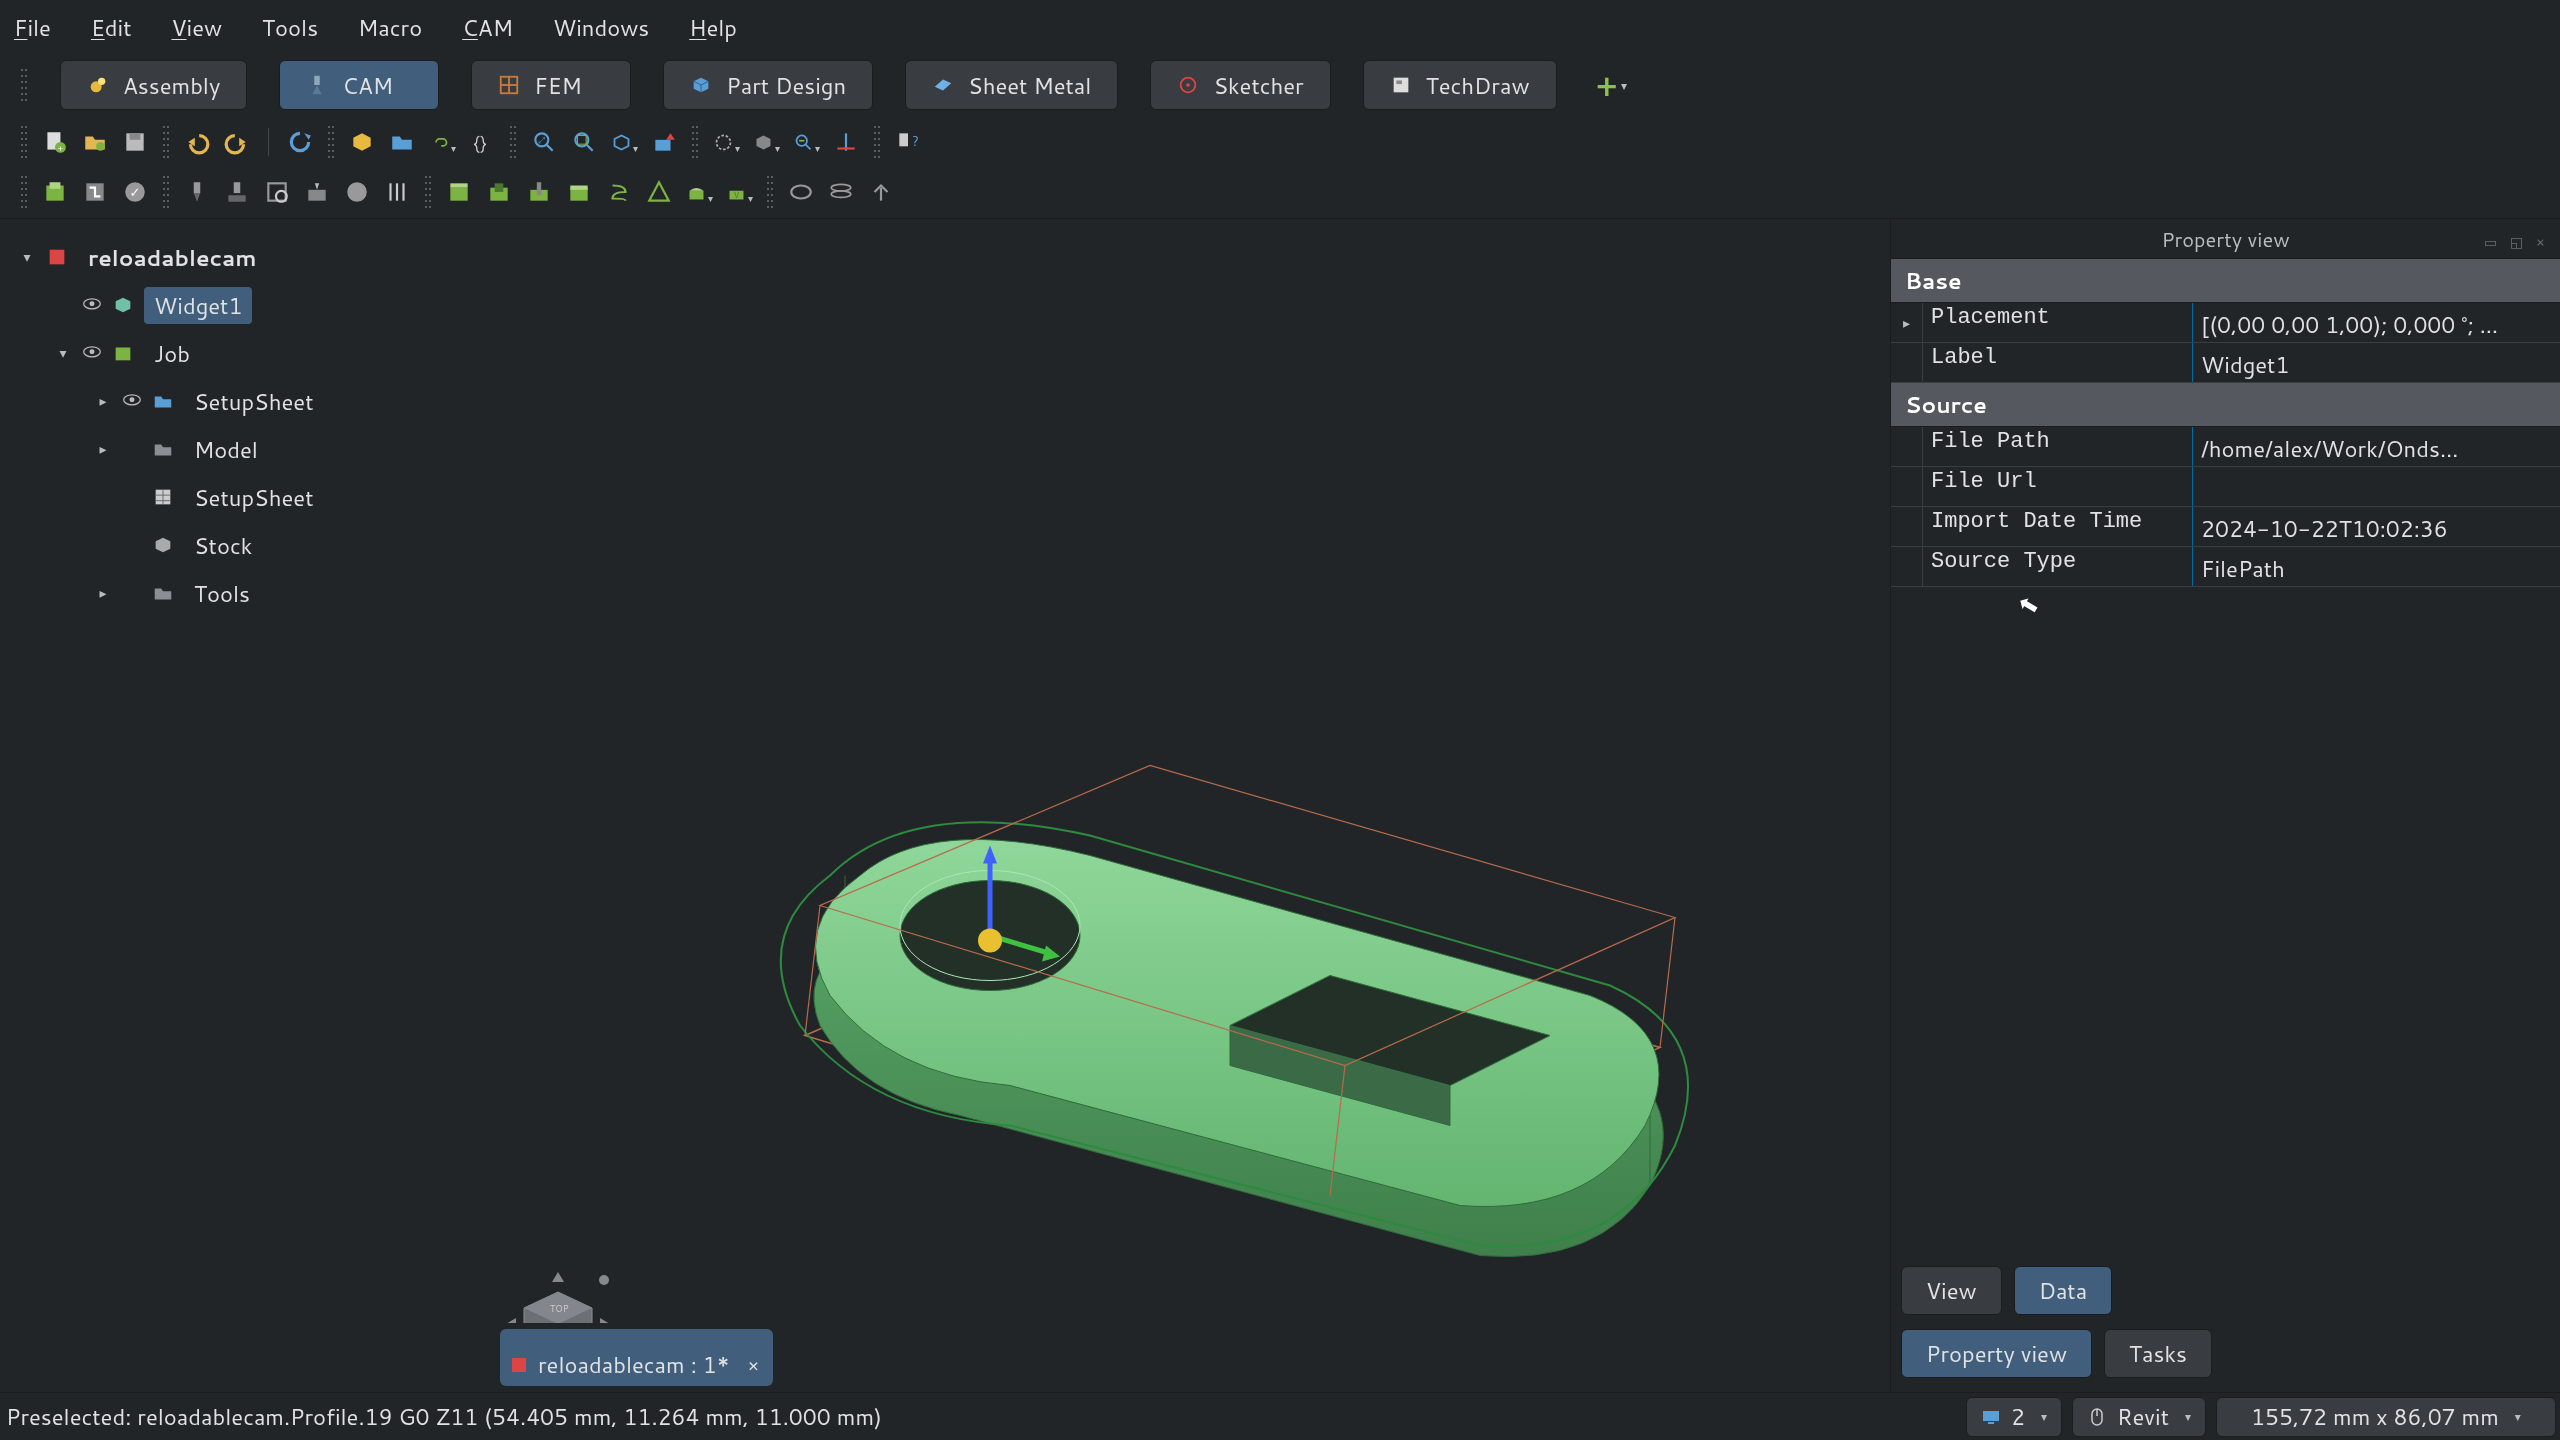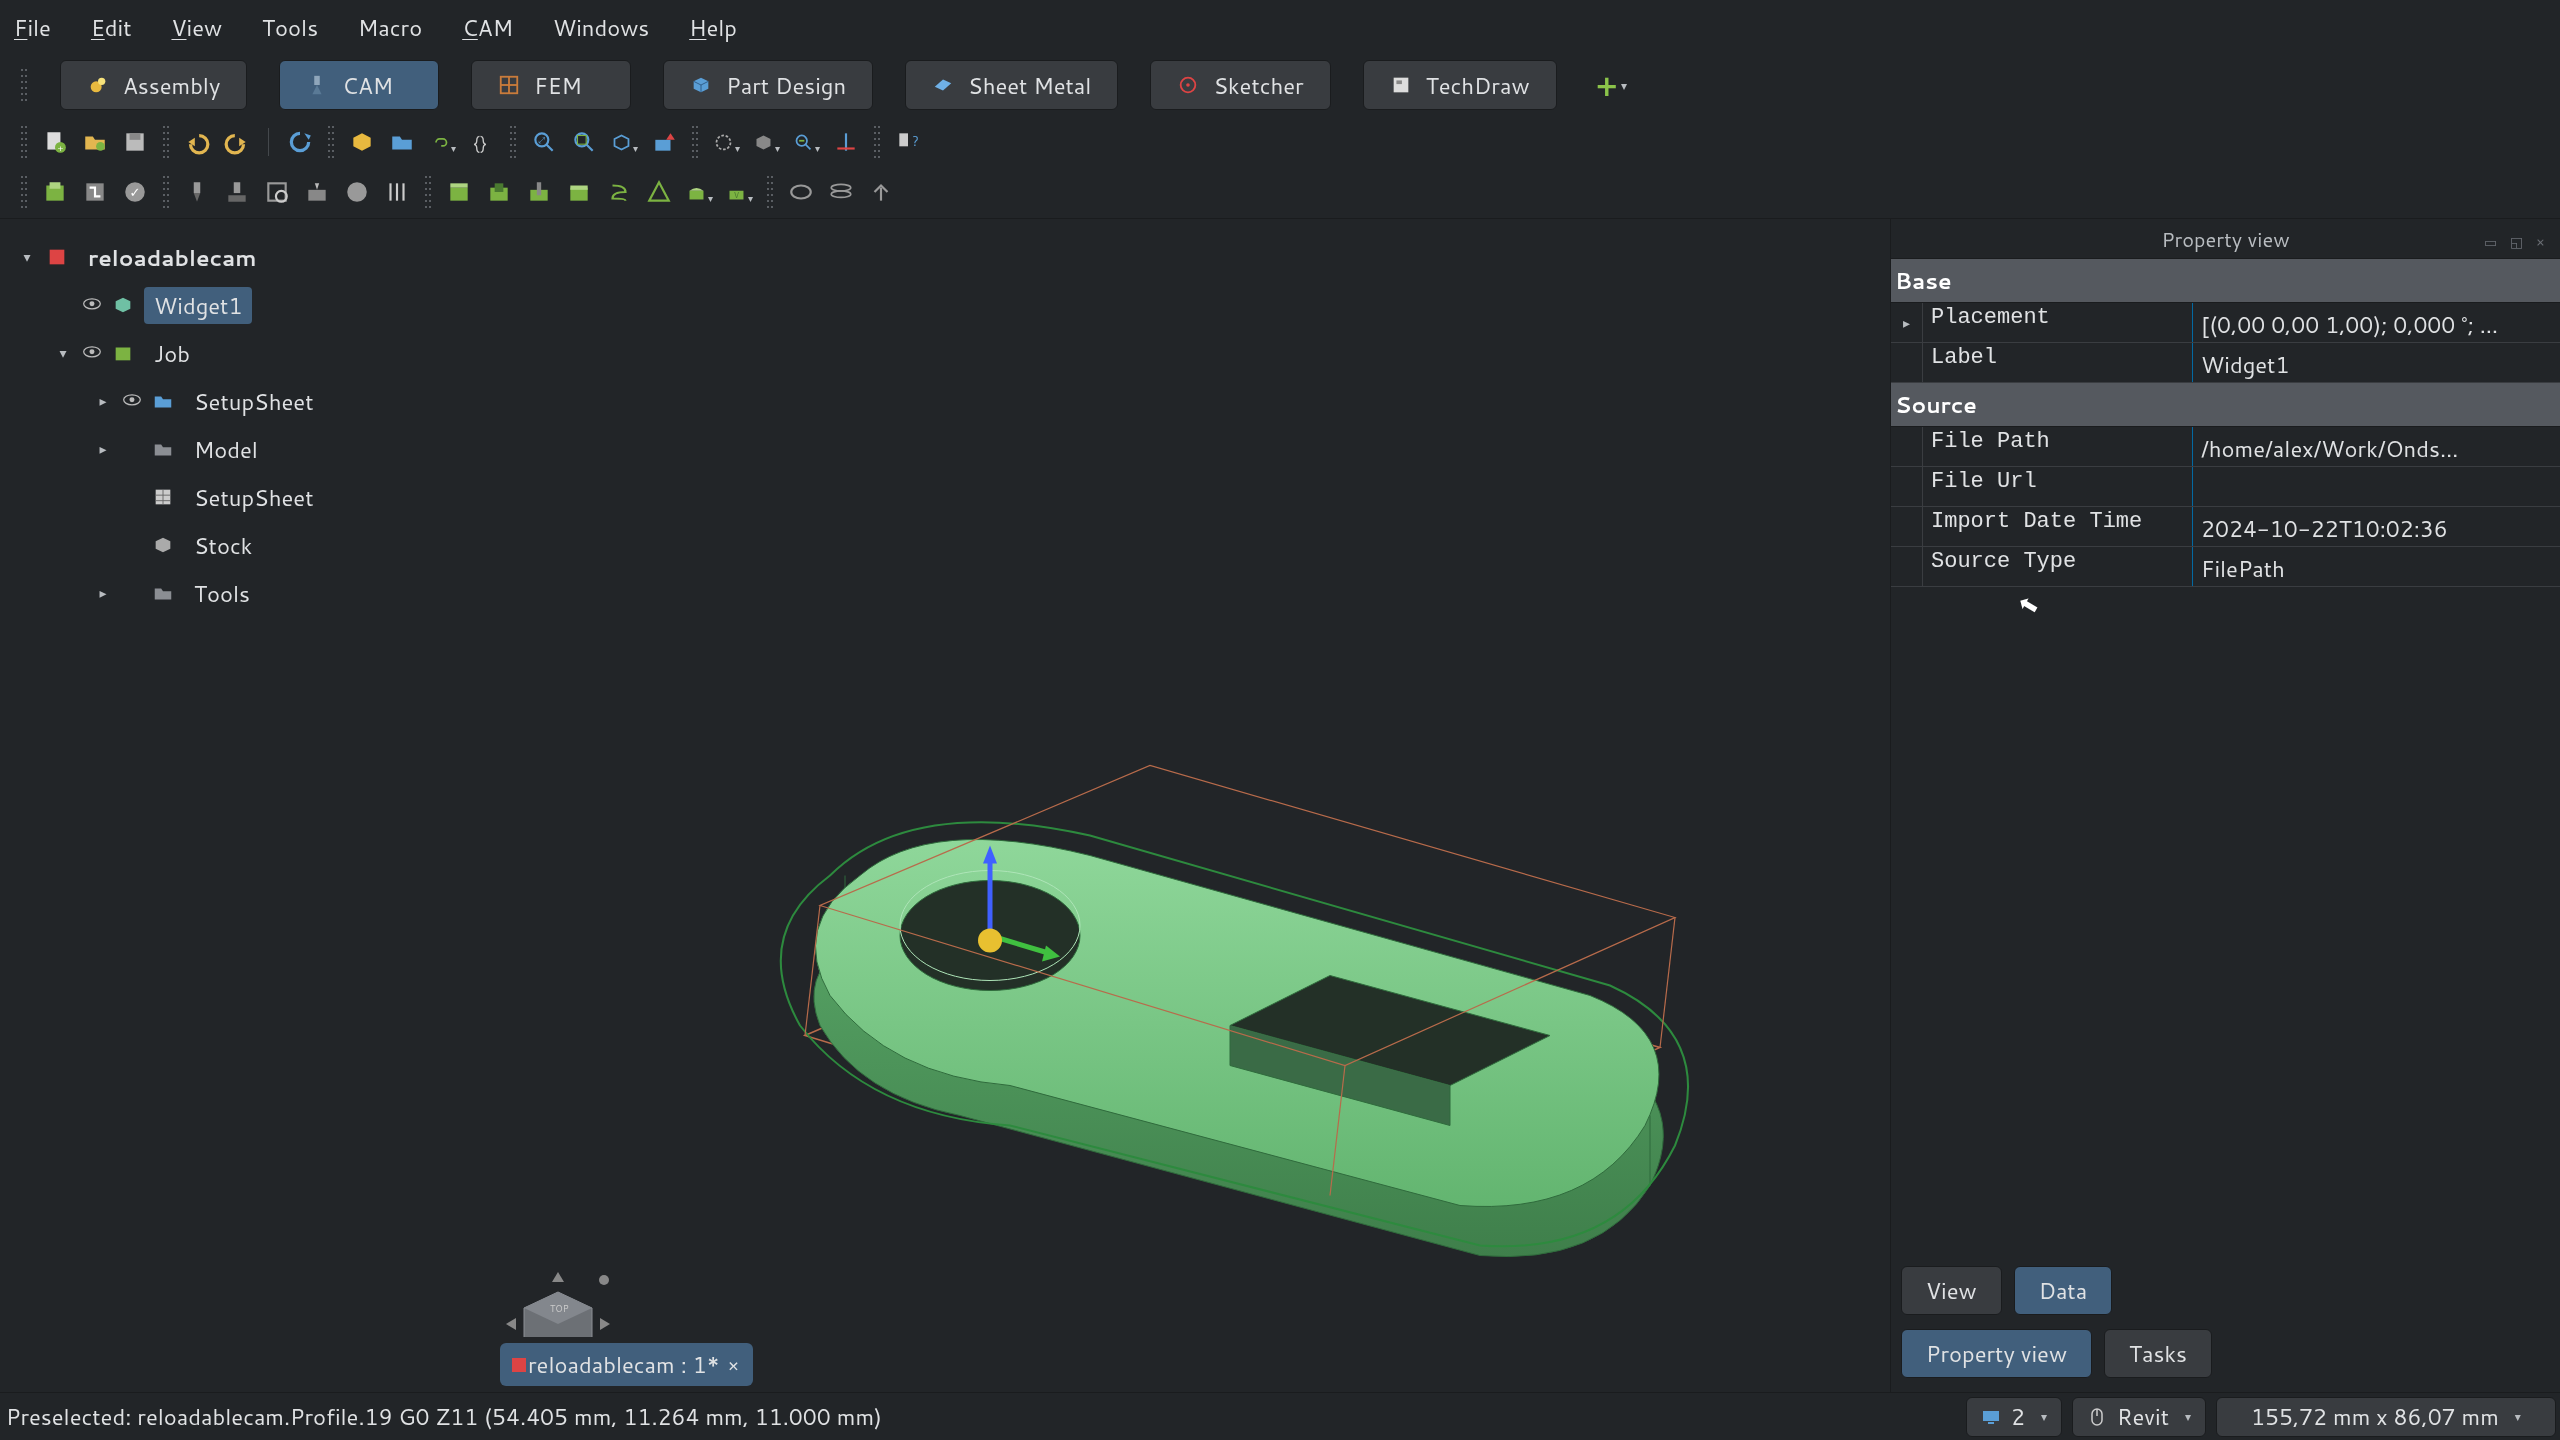--- a/index.html
+++ b/index.html
@@ -125,21 +125,21 @@
     height:40px; display:flex; align-items:center; justify-content:center;
     position:relative; background:var(--bg-dark);
     border-bottom:1px solid var(--border);
     font-size:20px; color:var(--text-dim);
   }
   .props-header .winicons { position:absolute; right:6px; display:flex; gap:8px; }
   .props-header .winicons span { width:18px; height:14px; color:#6a6e74; font-size:14px;}
   .prop-table { flex:1; overflow:auto;}
   .prop-cat {
     background:#55595f; color:#fff; font-weight:bold;
-    padding:6px 4px; border-bottom:1px solid var(--border);
+    padding:6px 14px; border-bottom:1px solid var(--border);
   }
   .prop-row {
     display:flex; align-items:stretch;
     border-bottom:1px solid #3a3d41;
     height:40px;
   }
   .prop-row .gutter {
     width:32px; flex-shrink:0;
     border-right:1px solid #3a3d41;
     display:flex; align-items:center; justify-content:center;
@@ -166,24 +166,24 @@
   }
   .ptab.active { background: var(--accent-dark); }
 
   
   .doctab-bar {
     display:flex; align-items:center;
     padding:6px 6px;
     background: var(--bg-dark);
   }
   .doctab {
-    display:flex; align-items:center; 
+    display:flex; align-items:center; gap:10px;
     background: var(--accent-dark);
     border-radius:6px;
-    padding:6px 14px 6px 10px;
+    padding:20px 14px 6px 10px;
     margin-left:4px;
   }
   .doctab .close { color:var(--text); font-size:18px; margin-left:8px;}
   .doctab .docic { width:18px; height:18px; }
 
   
   .statusbar {
     height:48px; display:flex; align-items:center;
     padding:0 4px;
     background: var(--bg-dark);

